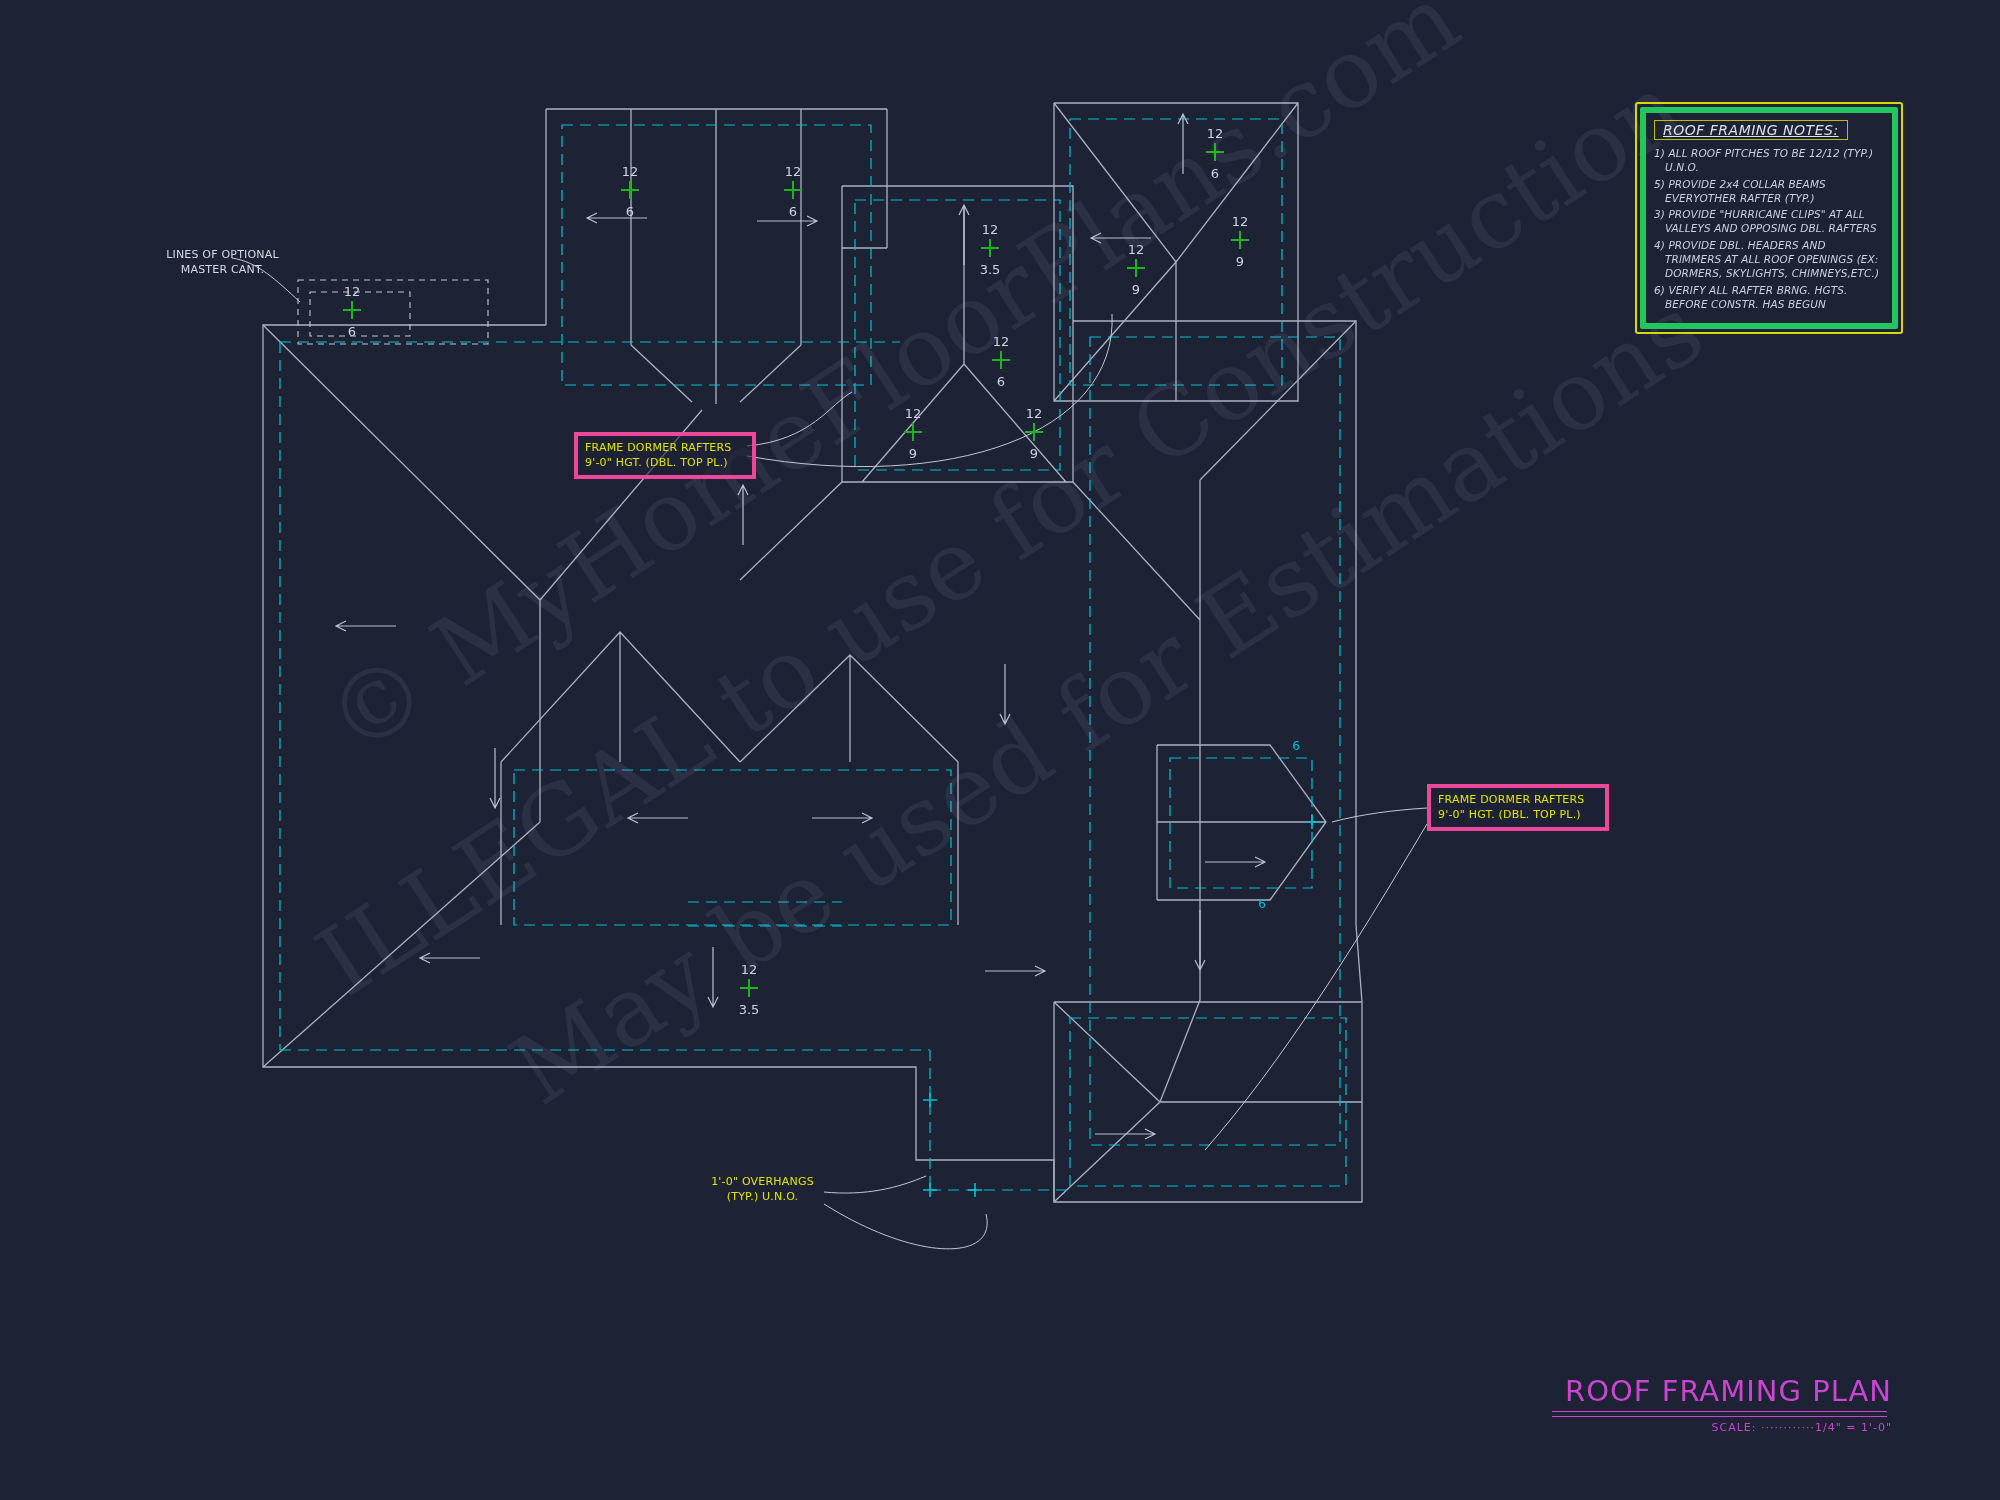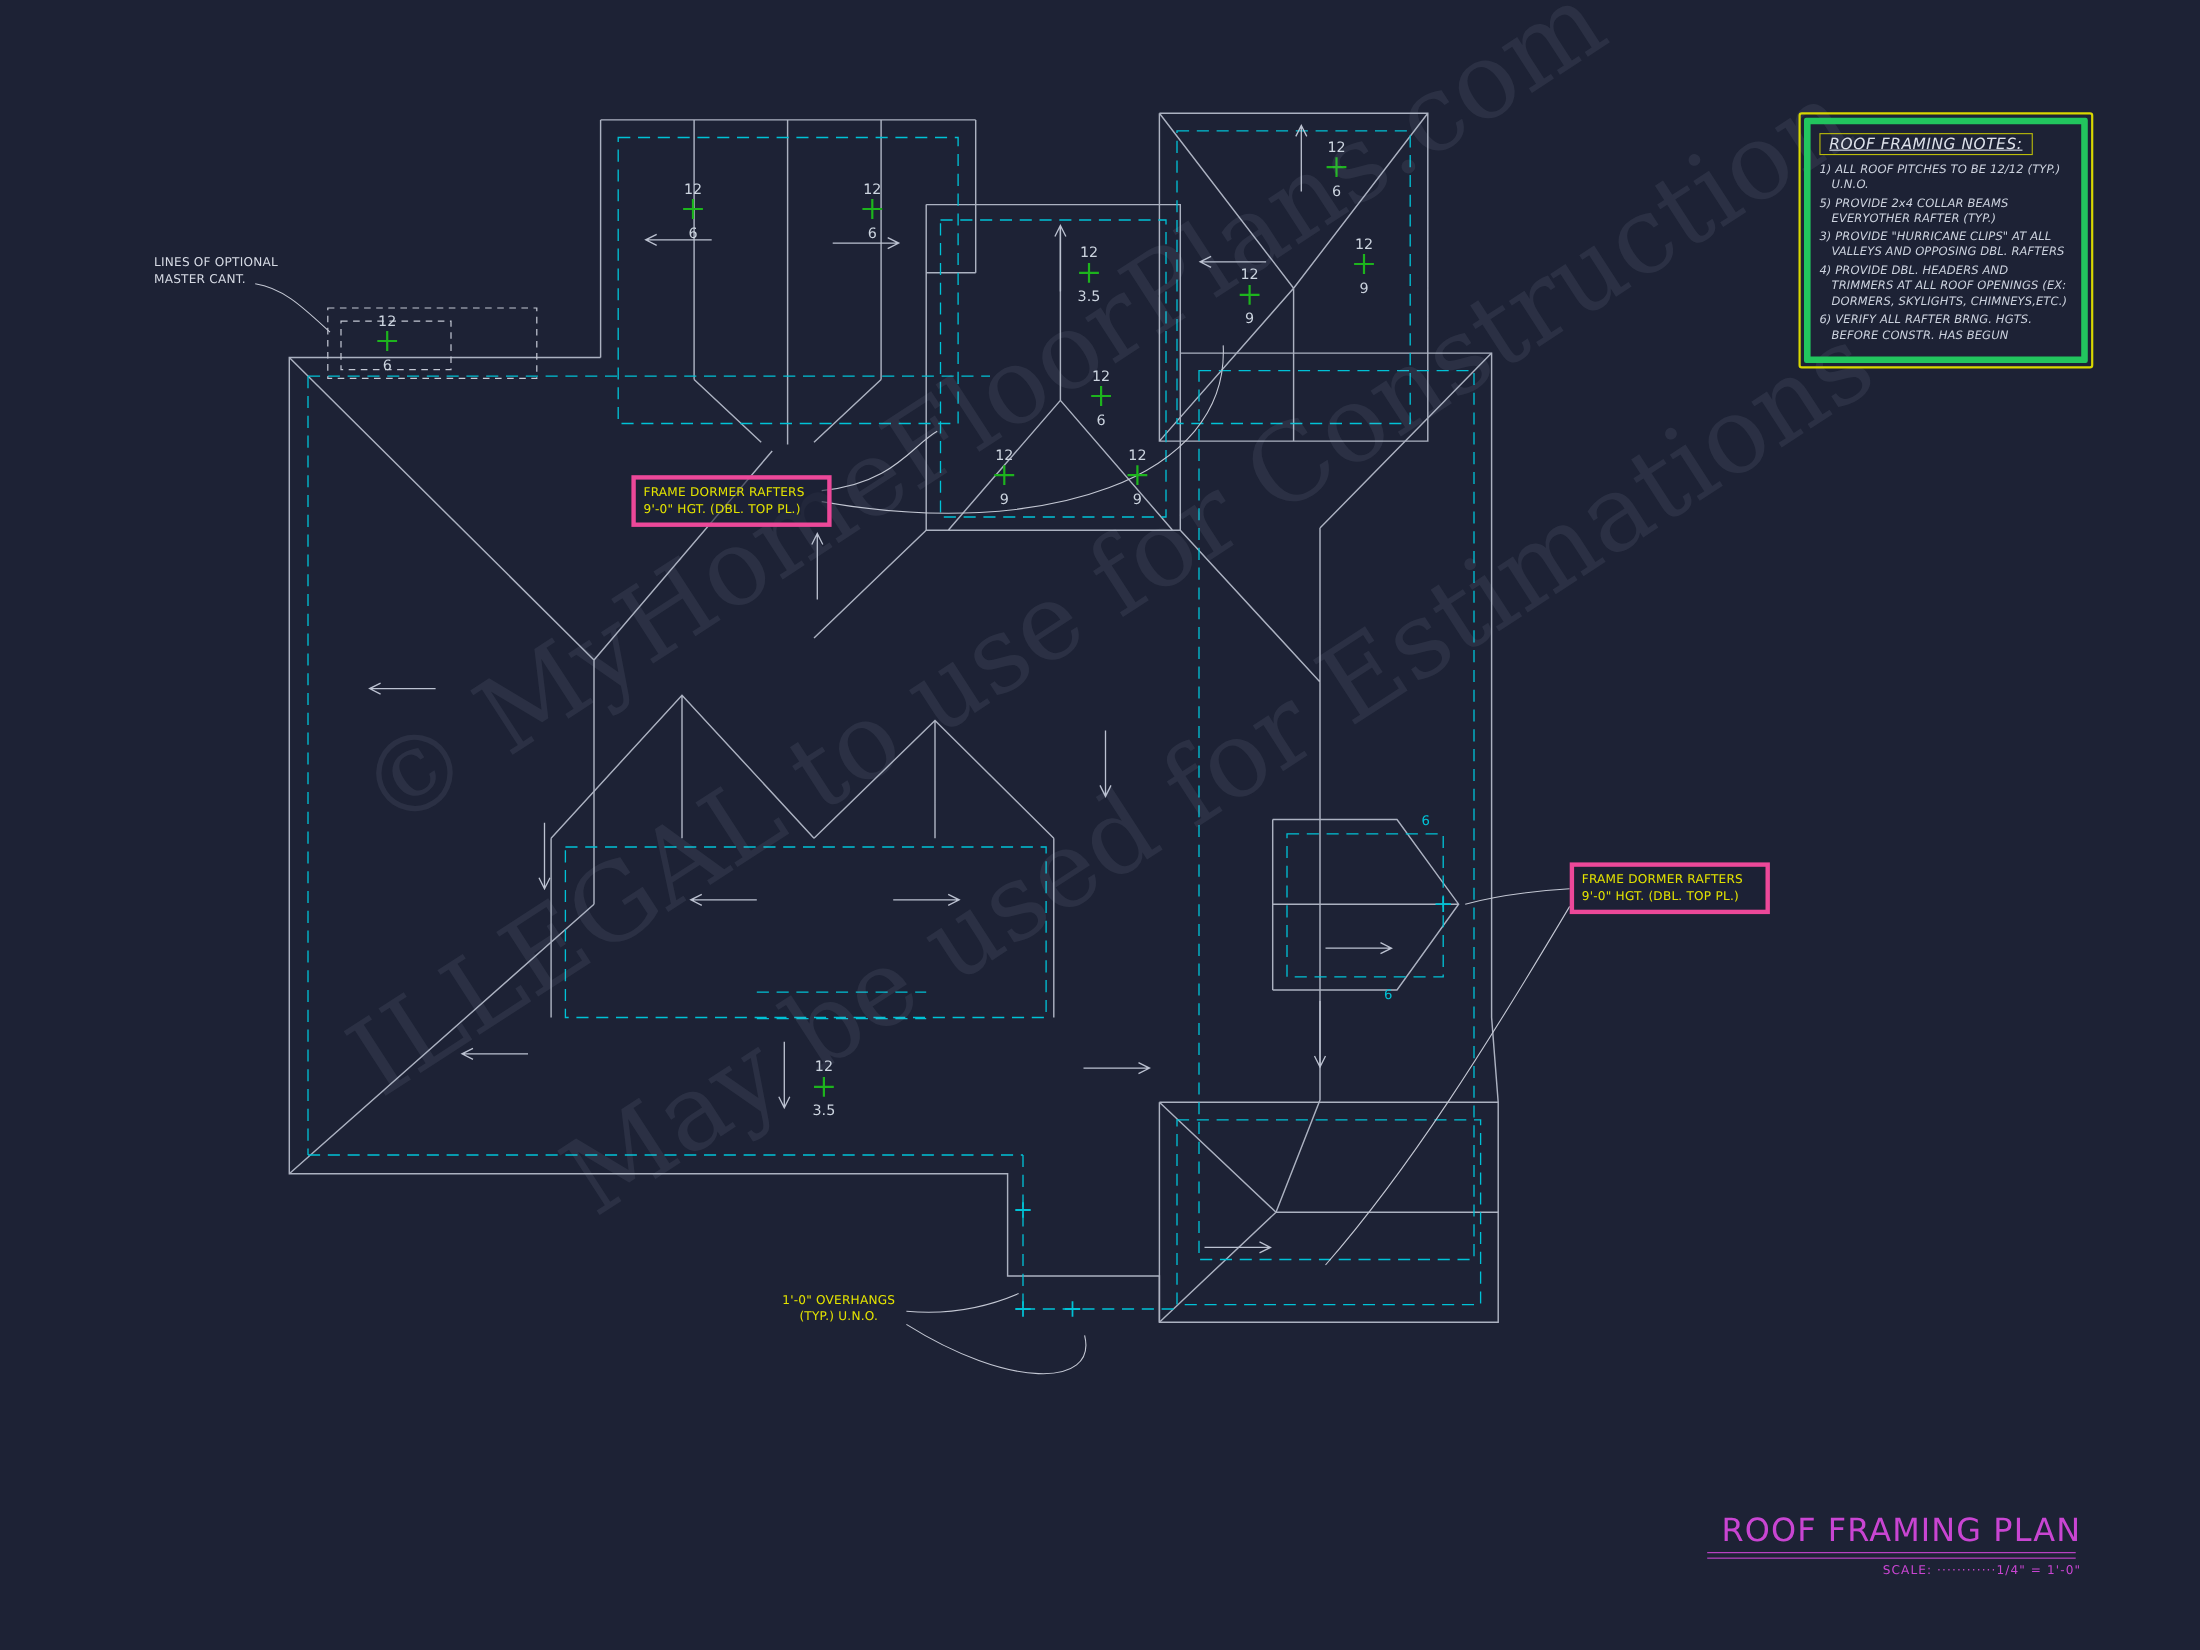--- a/index.html
+++ b/index.html
@@ -13,21 +13,21 @@
     position:absolute;left:-50px;top:240px;width:2100px;
     transform:rotate(-33deg);transform-origin:50% 50%;
     text-align:center;white-space:nowrap;
     font-family:"DejaVu Serif", serif;
     font-size:96px;line-height:2.05;
     color:rgba(185,195,215,0.095);
     pointer-events:none;
   }
   .anno{position:absolute;color:#d6dae4;font-size:11px;line-height:1.35;
         white-space:pre-line;letter-spacing:.2px;}
-  .anno.center{}
+  .anno.center{text-align:center;margin-top:16px;}
   .yellow-box{
     position:absolute;border:4px solid #ec4899;color:#e3e300;
     font-size:11px;line-height:1.4;padding:4px 7px;white-space:pre-line;
     letter-spacing:.2px;background:rgba(29,34,53,.6);
   }
   .yellow-text{position:absolute;color:#e3e300;font-size:11px;line-height:1.4;
         white-space:pre-line;text-align:center;letter-spacing:.2px;}
   .notes{
     position:absolute;left:1635px;top:102px;width:258px;
     border:2px solid #d8d800;padding:3px;border-radius:3px;

